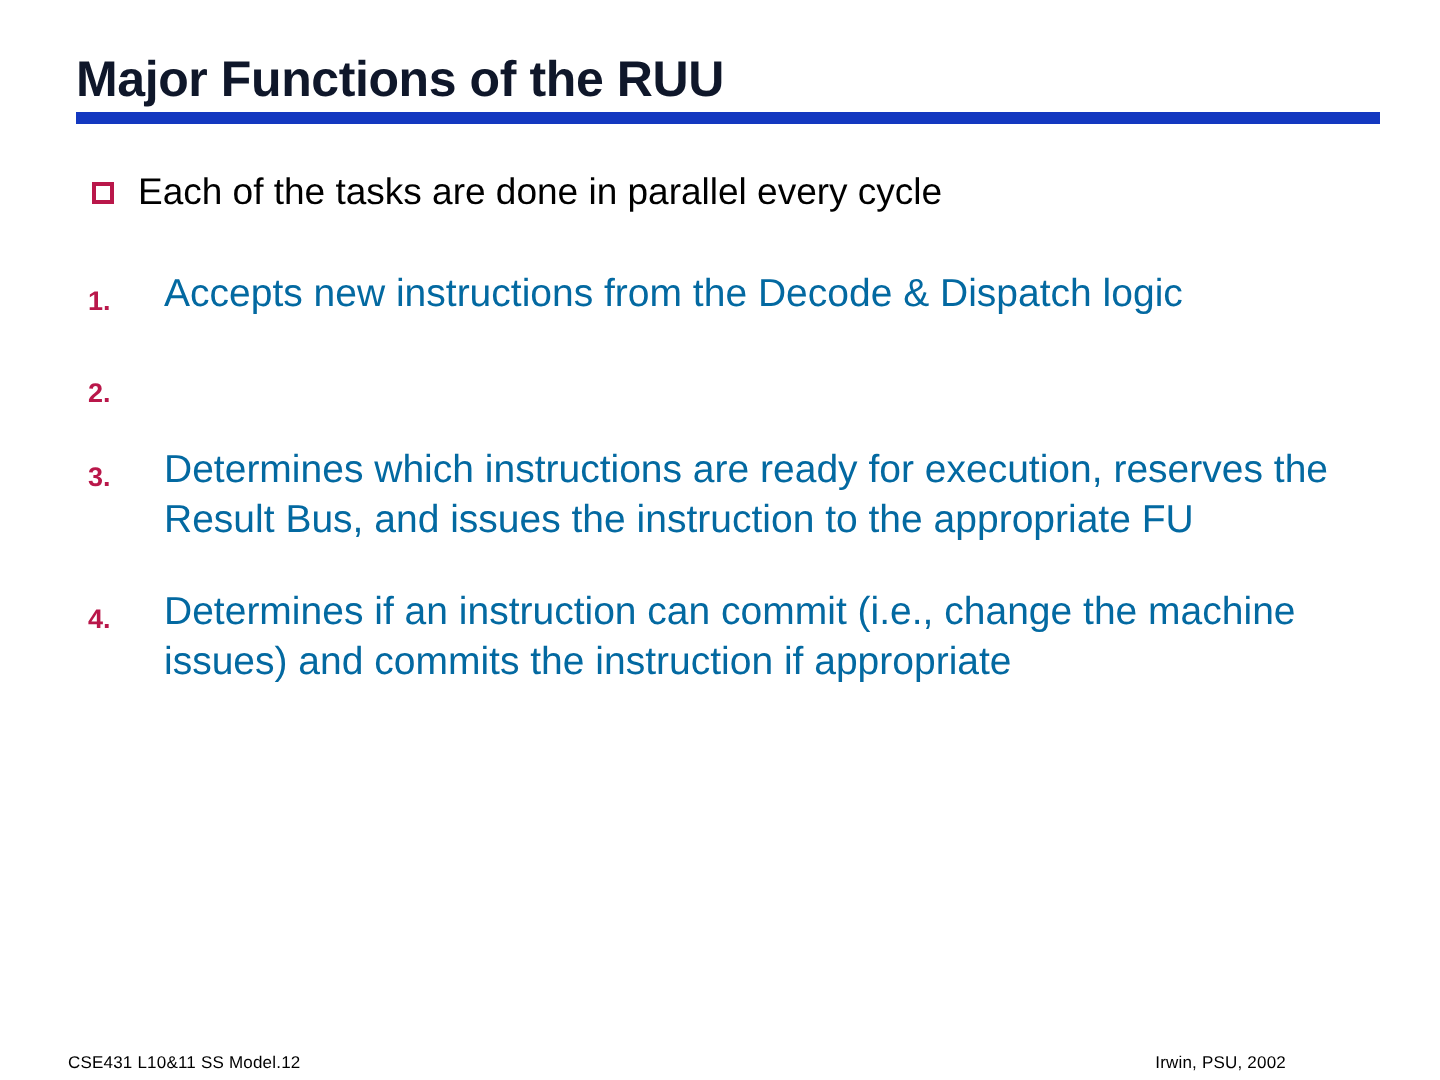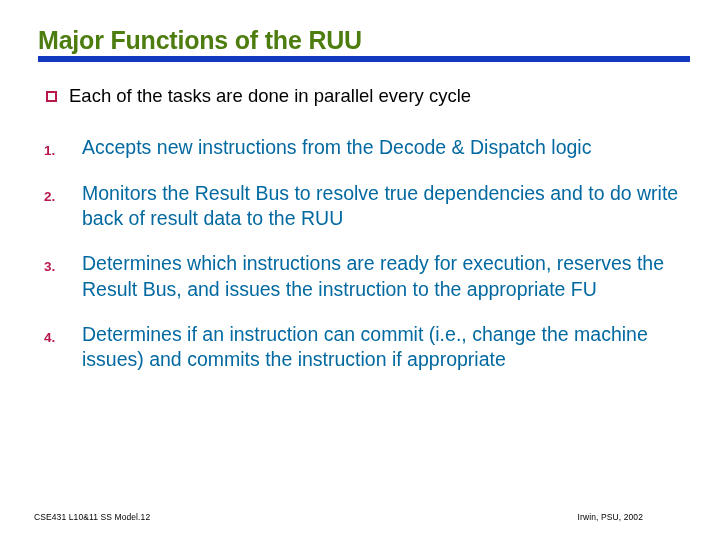--- a/index.html
+++ b/index.html
@@ -23,21 +23,21 @@
   .title-block {
     position: absolute;
     left: 38px;
     top: 28px;
     width: 652px;
   }
   .title-text {
     font-family: "Liberation Sans", sans-serif;
     font-size: 25px;
     font-weight: bold;
-    color: #4d7c0f;
+    color: #0f172a;
     letter-spacing: -0.2px;
     line-height: 1.0;
     white-space: nowrap;
   }
   .title-rule {
     margin-top: 3px;
     width: 652px;
     height: 6px;
     background: #1338c0;
   }
@@ -100,21 +100,21 @@
     flex: 1 1 auto;
     font-size: 19.5px;
     color: #0369a1;
     line-height: 1.30;
   }
 
   
   .footer {
     position: absolute;
     left: 0;
-    bottom: 14px;
+    bottom: 0;
     width: 669px;
     height: 14px;
   }
   .footer-left {
     position: absolute;
     left: 34px;
     top: 0;
     font-size: 8.5px;
     color: #000000;
     letter-spacing: 0.1px;
@@ -149,21 +149,20 @@
 
     <div class="num-list">
 
       <div class="num-row">
         <span class="num-mark">1.</span>
         <span class="num-text">Accepts new instructions from the Decode &amp; Dispatch logic</span>
       </div>
 
       <div class="num-row">
         <span class="num-mark">2.</span>
-        <span class="num-text">Monitors the Result Bus to resolve true dependencies and to do write back of result data to the RUU</span>
       </div>
 
       <div class="num-row">
         <span class="num-mark">3.</span>
         <span class="num-text">Determines which instructions are ready for execution, reserves the Result Bus, and issues the instruction to the appropriate FU</span>
       </div>
 
       <div class="num-row">
         <span class="num-mark">4.</span>
         <span class="num-text">Determines if an instruction can commit (i.e., change the machine issues) and commits the instruction if appropriate</span>

